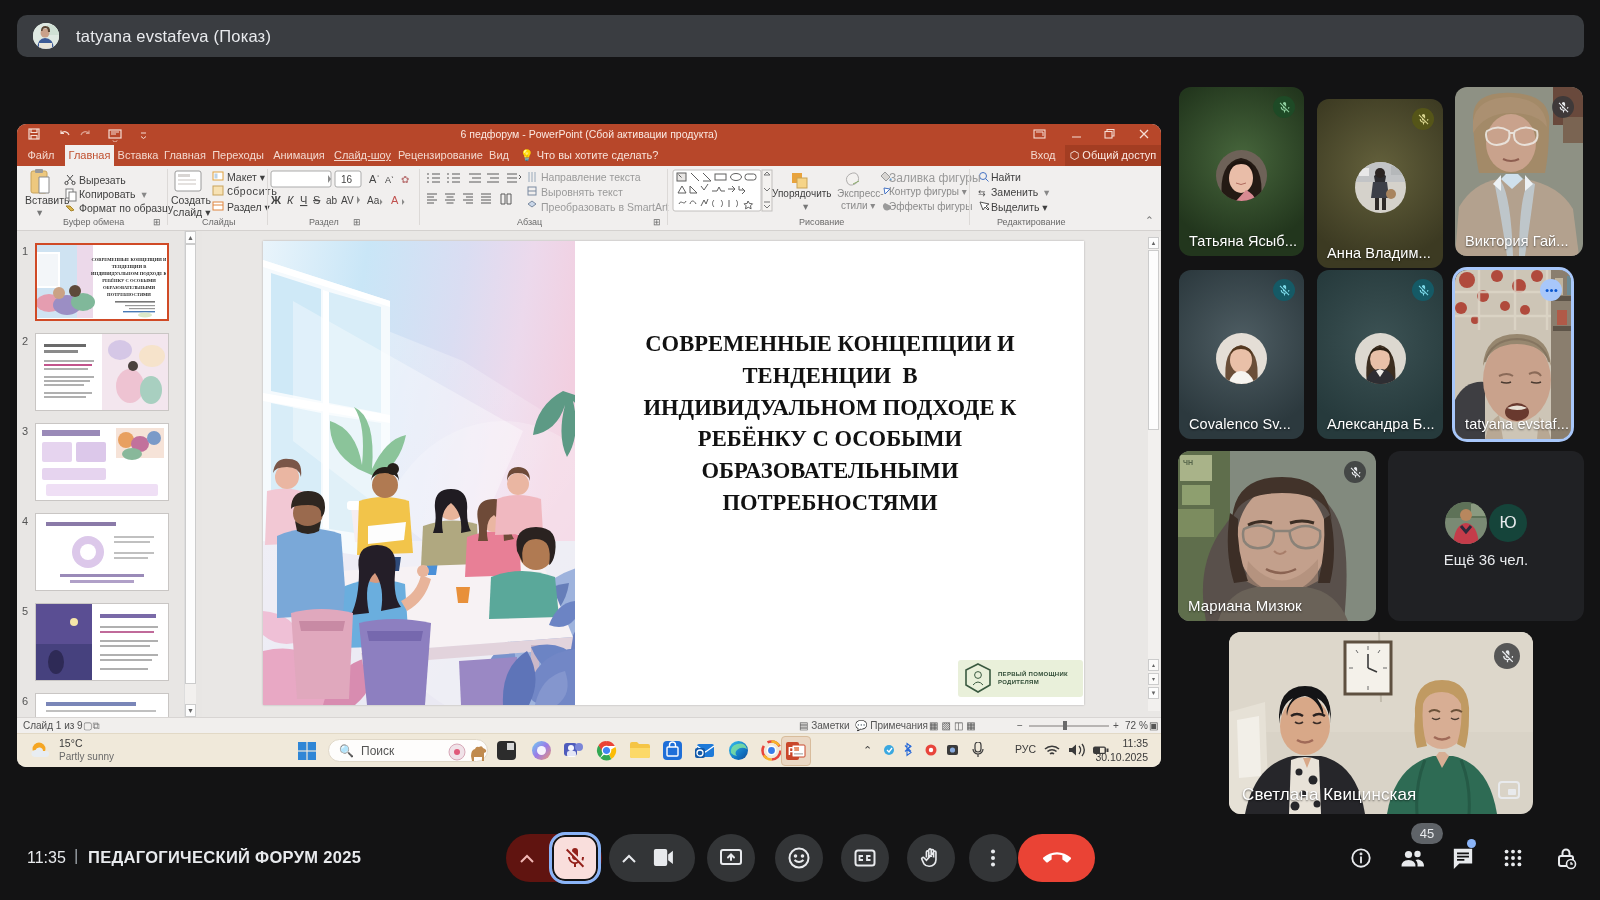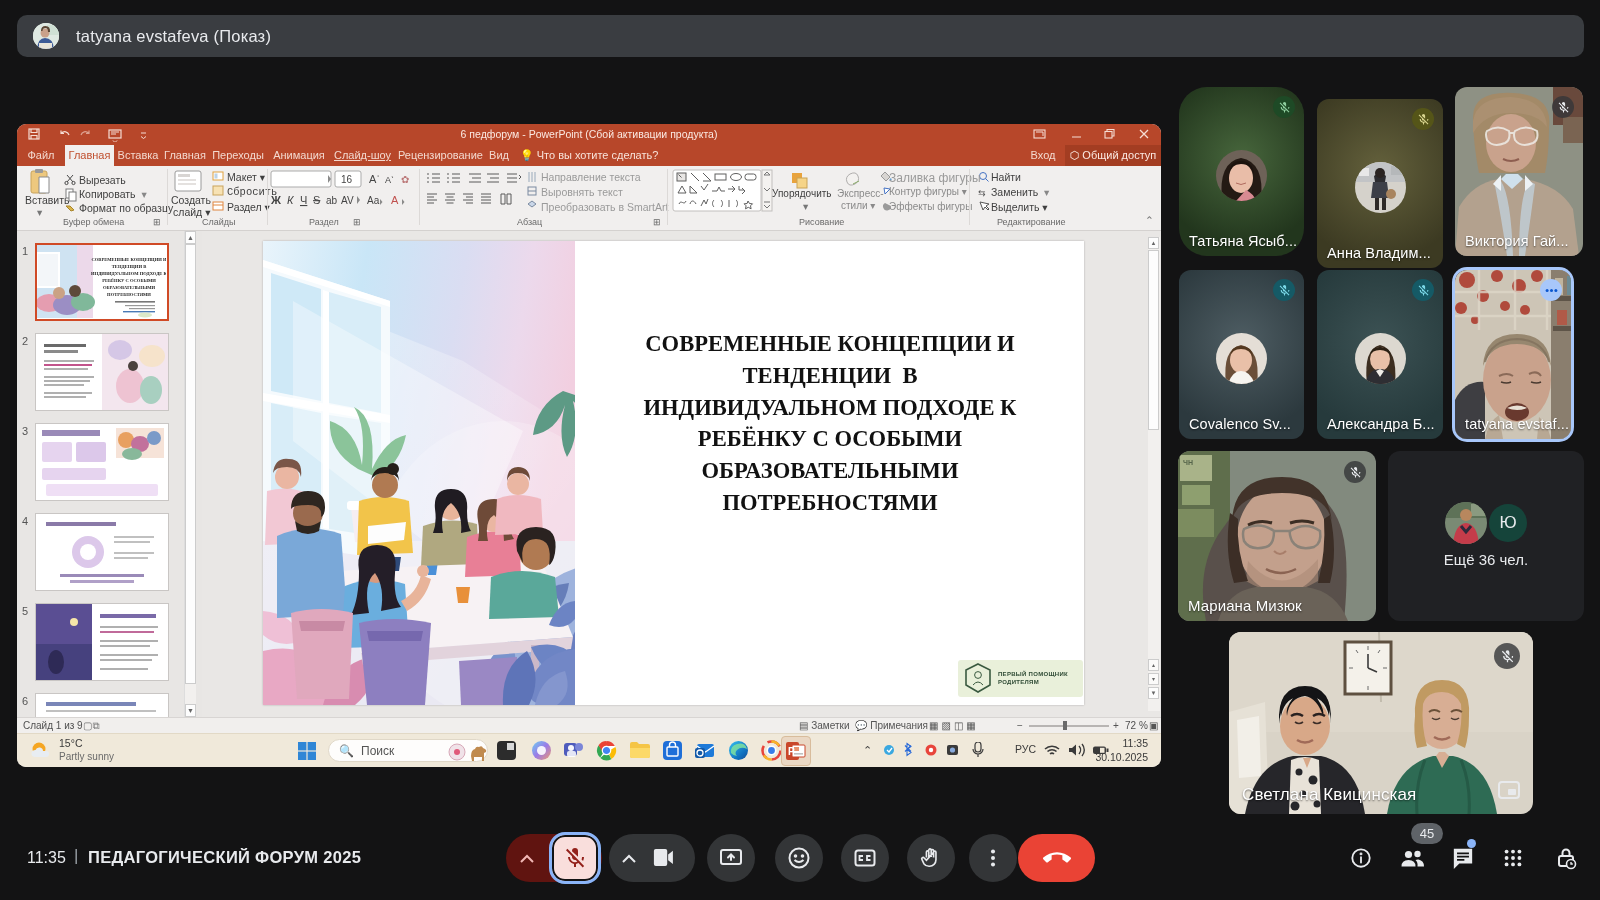--- a/index.html
+++ b/index.html
@@ -593,21 +593,21 @@
       <path d="M36 4 a6 6 0 0 1 0 8 M39 2 a9 9 0 0 1 0 12" stroke="#3a3a3a" fill="none" stroke-width="1.4"></path>
       <rect x="50" y="4.5" width="13" height="7.5" rx="2" fill="#3a3a3a"></rect>
         <rect x="63.5" y="6.5" width="2" height="3.5" fill="#3a3a3a"></rect>
       <rect x="57" y="5.8" width="4.5" height="5" fill="#f0e9da"></rect>
     </svg>
     <div class="abs" style="left:1087px;top:3px;width:44px;text-align:right;font-size:10.5px;color:#3a3a3a;">11:35</div>
     <div class="abs" style="left:1072px;top:17px;width:59px;text-align:right;font-size:10.5px;color:#3a3a3a;">30.10.2025</div>
   </div>
 </div>
 
-<div class="tile" style="left:1179px;top:87px;width:125px;height:169px;background:radial-gradient(circle at 50% 42%, #47663c, #22361d 75%);border-radius:28px;">
+<div class="tile" style="left:1179px;top:87px;width:125px;height:169px;background:radial-gradient(circle at 50% 42%, #47663c, #22361d 75%);">
   <div class="avc" style="left:37px;top:63px;width:51px;height:51px;">
     <svg width="51" height="51" viewBox="0 0 51 51">
         <rect width="51" height="51" fill="#6e6258"></rect>
       <path d="M6 51 Q2 12 25 8 Q49 12 45 51 Z" fill="#241a14"></path>
       <ellipse cx="25" cy="28" rx="12" ry="15" fill="#e9bda8"></ellipse>
       <path d="M13 24 Q14 10 26 11 Q38 12 38 26 Q36 14 25 14 Q15 14 13 24 Z" fill="#1c130e"></path>
       <path d="M20 33 q5 3 10 0" stroke="#b06a5e" fill="none"></path>
       <path d="M30 40 q8 4 10 11 l-20 0 z" fill="#d88a92"></path>
     </svg>
   </div>

